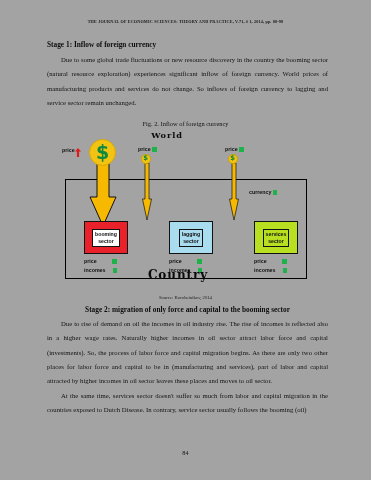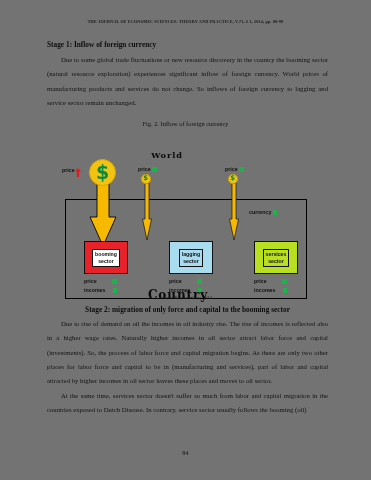--- a/index.html
+++ b/index.html
@@ -7,21 +7,21 @@
     padding: 0;
     background: #8a8a8a;
   }
   body {
     font-family: "Liberation Serif", serif;
   }
   #page {
     position: relative;
     width: 371px;
     height: 480px;
-    background: #737373;
+    background: #a3a3a3;
     overflow: hidden;
   }
   .journal-header {
     position: absolute;
     top: 19px;
     left: 0;
     width: 371px;
     text-align: center;
     font-family: "Liberation Serif", serif;
     font-size: 4.2px;
@@ -80,21 +80,20 @@
     color: #161616;
   }
 
   
   #figure {
     position: absolute;
     left: 62px;
     top: 132px;
     width: 248px;
     height: 156px;
-    margin-top: 20px;
   }
   .world-title {
     position: absolute;
     left: 60px;
     top: -2px;
     width: 90px;
     text-align: center;
     font-family: "DejaVu Serif", serif;
     font-weight: bold;
     font-size: 8.2px;

